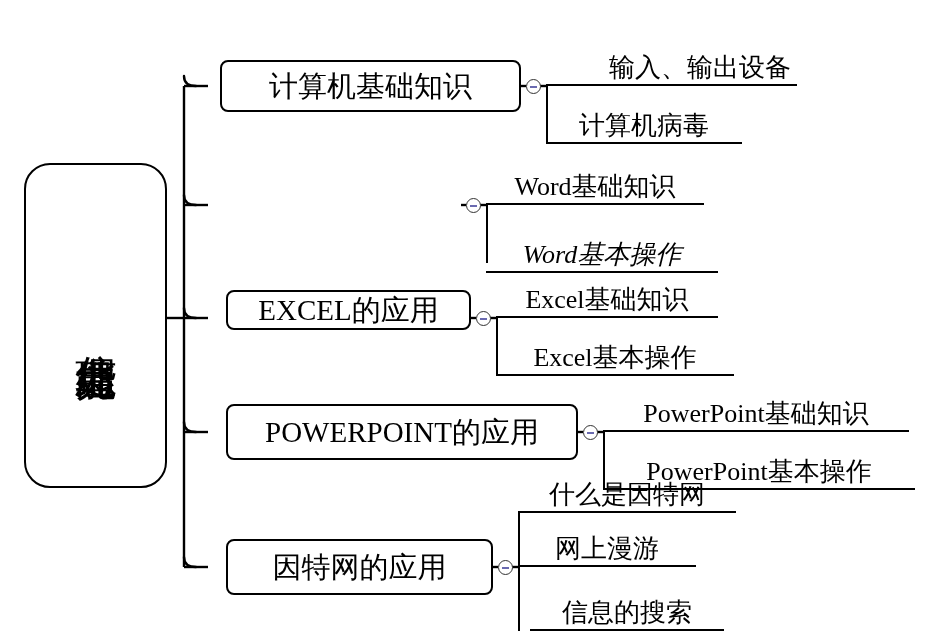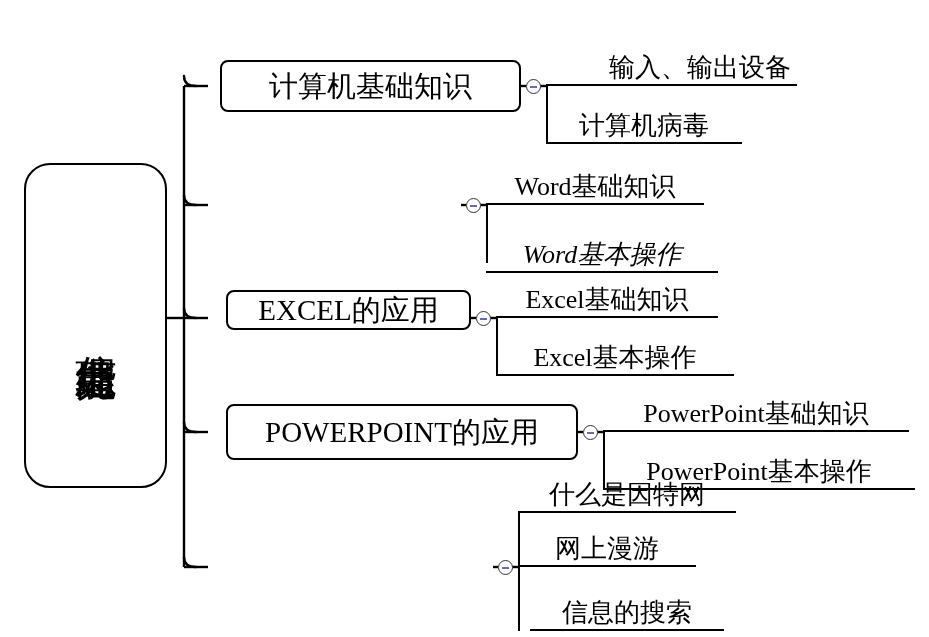--- a/index.html
+++ b/index.html
@@ -215,20 +215,23 @@
   <div class="leaf-group" style="left:603px; top:372px;">
     <div class="leaf-bracket" style="left:0px; top:60px; height:58px;"></div>
     <div class="leaf-item" style="left:0px; top:8px; width:306px; height:52px;">
       <span class="leaf-text">PowerPoint基础知识</span>
     </div>
     <div class="leaf-item" style="left:0px; top:60px; width:312px; height:58px;">
       <span class="leaf-text">PowerPoint基本操作</span>
     </div>
   </div>
 
+  <div class="branch-node" style="left:226px; top:539px; width:267px; height:56px;">
+    <span class="branch-label">因特网的应用</span>
+  </div>
   <div class="toggle-circle" style="left:498px; top:560px;">
     <span class="minus"></span>
   </div>
   <div class="leaf-group" style="left:518px; top:478px;">
     <div class="leaf-bracket" style="left:0px; top:35px; height:118px;"></div>
     <div class="leaf-item" style="left:0px; top:-11px; width:218px; height:46px;">
       <span class="leaf-text">什么是因特网</span>
     </div>
     <div class="leaf-item" style="left:0px; top:35px; width:178px; height:54px;">
       <span class="leaf-text">网上漫游</span>

